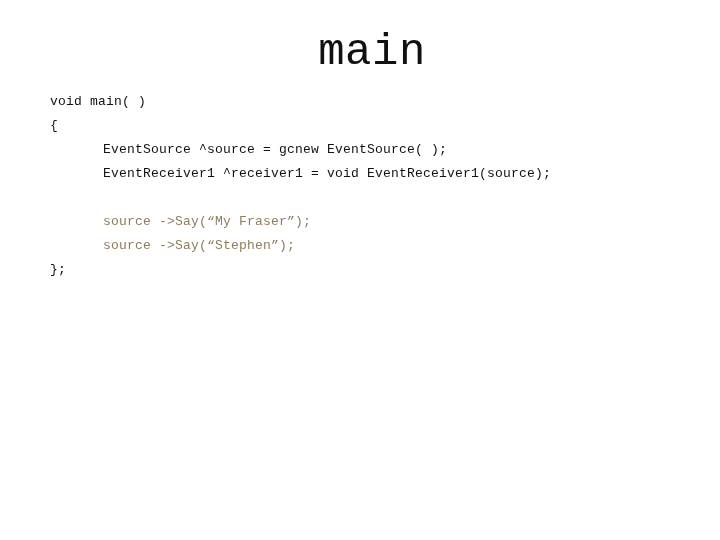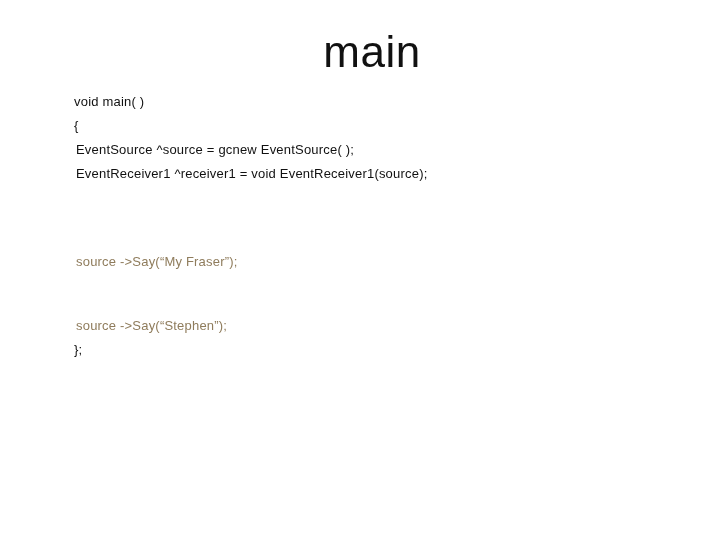--- a/index.html
+++ b/index.html
@@ -6,21 +6,21 @@
     margin: 0;
     padding: 0;
     background: #ffffff;
   }
   .slide {
     position: relative;
     width: 720px;
     height: 404px;
     background: var(--bg, #ffffff);
     overflow: hidden;
-    font-family: Liberation Sans, sans-serif;
+    font-family: Liberation Mono, monospace;
   }
   .slide-title {
     position: absolute;
     top: 28px;
     left: 0;
     width: 744px; 
     text-align: center;
     font-size: 44px;
     line-height: 1.1;
     color: var(--text, #111111);
@@ -34,23 +34,23 @@
     width: 720px;
     font-size: 13px;
     color: var(--text, #111111);
     letter-spacing: 0.2px;
   }
   .code-line {
     height: 24px;
     line-height: 24px;
     white-space: pre;
   }
-  .indent0 { padding-left: 74px; }
-  .indent1 { padding-left: 76px; }
-  .accent { color: var(--accent, #8f7c5c); margin-top: 40px; }
+  .indent0 { padding-left: 50px; }
+  .indent1 { padding-left: 103px; }
+  .accent { color: var(--accent, #8f7c5c); }
 </style>
 </head>
 <body>
 
 <div class="slide">
   <div class="slide-title">main</div>
 
   <div class="code-block">
     <div class="code-line indent0">void main( )</div>
     <div class="code-line indent0">{</div>

